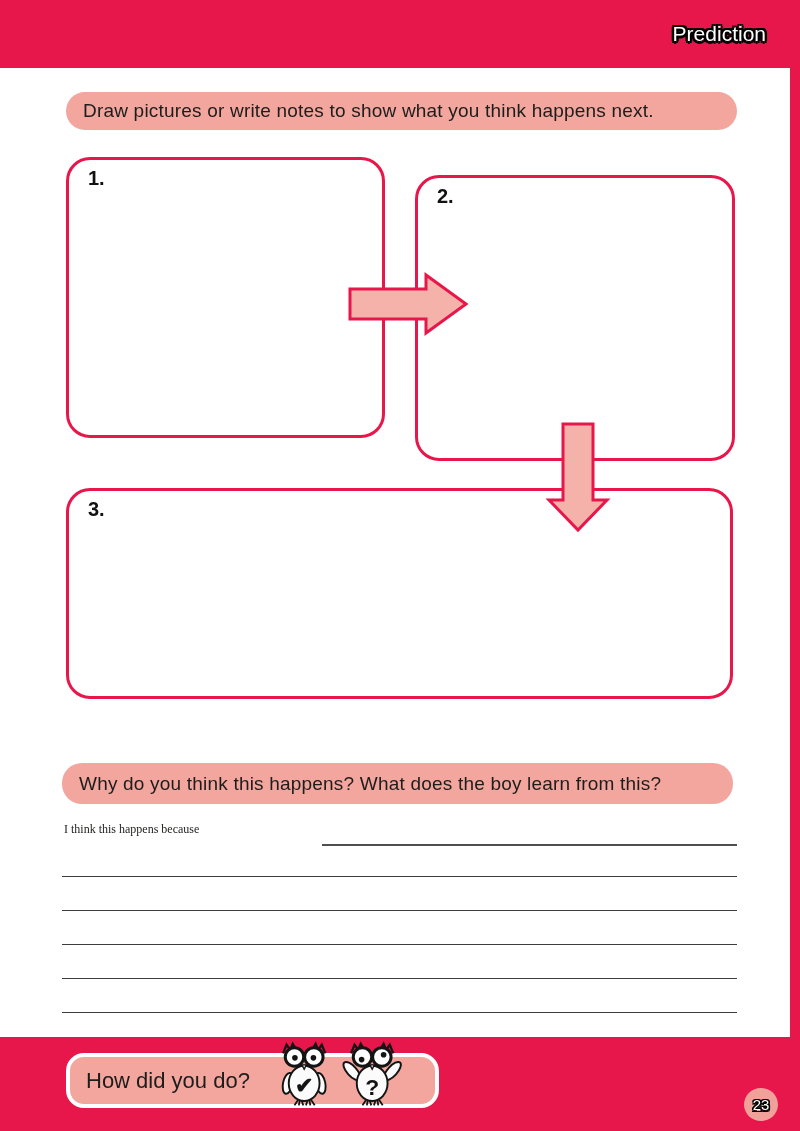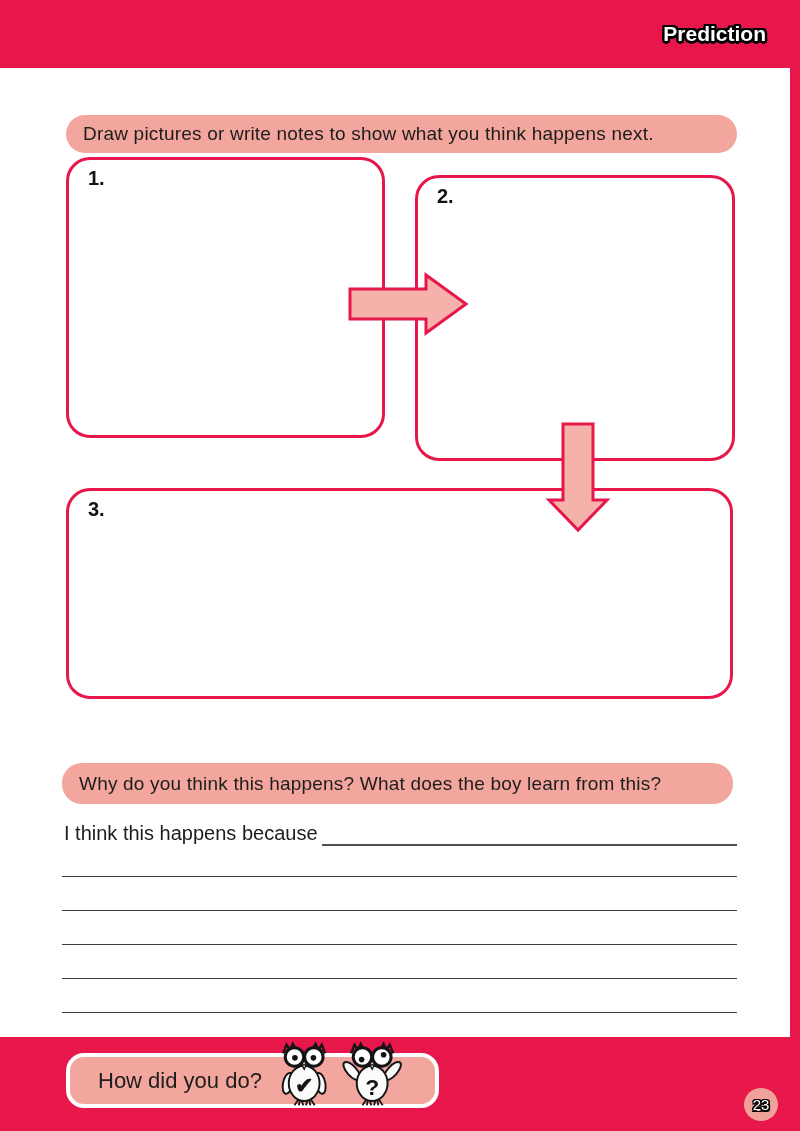--- a/index.html
+++ b/index.html
@@ -5,46 +5,46 @@
   html,body{margin:0;padding:0;}
   body{
     width:800px;height:1131px;position:relative;background:#fff;
     font-family:"Liberation Sans",sans-serif;overflow:hidden;
     --red:#e8174b; --pink:#f2a69e; --arrow_fill:#f5b2aa;
   }
   .band-top{position:absolute;left:0;top:0;width:800px;height:68px;background:var(--red);}
   .strip-right{position:absolute;top:0;right:0;width:10px;height:1131px;background:var(--red);}
   .band-bottom{position:absolute;left:0;top:1037px;width:800px;height:94px;background:var(--red);}
   .header-title{
-    position:absolute;top:22px;right:34px;font-size:21px;font-weight:bold;color:#fff;z-index:3;
+    position:absolute;top:22px;right:34px;font-size:21px;font-weight:normal;color:#fff;z-index:3;
     text-shadow:-2px -2px 0 #000,2px -2px 0 #000,-2px 2px 0 #000,2px 2px 0 #000,
                 0 -2.5px 0 #000,0 2.5px 0 #000,-2.5px 0 0 #000,2.5px 0 0 #000;
   }
   .banner{
     position:absolute;background:var(--pink);border-radius:19px;color:#1d1d1b;font-size:19px;
     display:flex;align-items:center;padding:0 17px;box-sizing:border-box;letter-spacing:.2px;
   }
-  .banner.instruction{left:66px;top:92px;width:671px;height:38px;margin-top:23px;}
+  .banner.instruction{left:66px;top:92px;width:671px;height:38px;}
   .banner.question{left:62px;top:763px;width:671px;height:41px;border-radius:20px;}
   .draw-box{position:absolute;border:3px solid var(--red);border-radius:24px;background:#fff;box-sizing:border-box;}
   .draw-box .num{position:absolute;left:19px;top:7px;font-size:20px;font-weight:bold;color:#121212;}
   .box1{left:66px;top:157px;width:319px;height:281px;}
   .box2{left:415px;top:175px;width:320px;height:286px;}
   .box3{left:66px;top:488px;width:667px;height:211px;}
   .arrow{position:absolute;z-index:2;}
   .arrow.right{left:348px;top:266px;}
   .arrow.down{left:540px;top:422px;}
-  .sentence{position:absolute;left:64px;top:822px;font-size:20px;color:#1d1d1b;}
+  .sentence{position:absolute;left:64px;top:822px;font-size:12px;color:#1d1d1b;font-family:Liberation Serif, serif;}
   .answer-line{position:absolute;left:322px;top:844px;width:415px;height:0;border-top:2px solid #4f4f4f;}
   .writing-lines{position:absolute;left:62px;top:876px;width:675px;}
   .write-line{height:32.9px;border-top:1.6px solid #3d3d3d;}
   .footer-banner{
     position:absolute;left:66px;top:1053px;width:373px;height:55px;background:var(--pink);
     border:4px solid #fff;border-radius:18px;box-sizing:border-box;display:flex;align-items:center;
-    padding-left:28px;font-size:22px;color:#1d1d1b;z-index:2;
+    padding-left:16px;font-size:22px;color:#1d1d1b;z-index:2;
   }
   .owls{position:absolute;left:274px;top:1041px;z-index:3;}
   .page-circle{
     position:absolute;left:744px;top:1088px;width:34px;height:33px;border-radius:50%;background:#f0a19a;
     display:flex;align-items:center;justify-content:center;font-size:15px;font-weight:normal;color:#fff;z-index:3;
     text-shadow:-1.5px -1.5px 0 #000,1.5px -1.5px 0 #000,-1.5px 1.5px 0 #000,1.5px 1.5px 0 #000,
                 0 -1.5px 0 #000,0 1.5px 0 #000,-1.5px 0 0 #000,1.5px 0 0 #000;
   }
 </style>
 </head>

